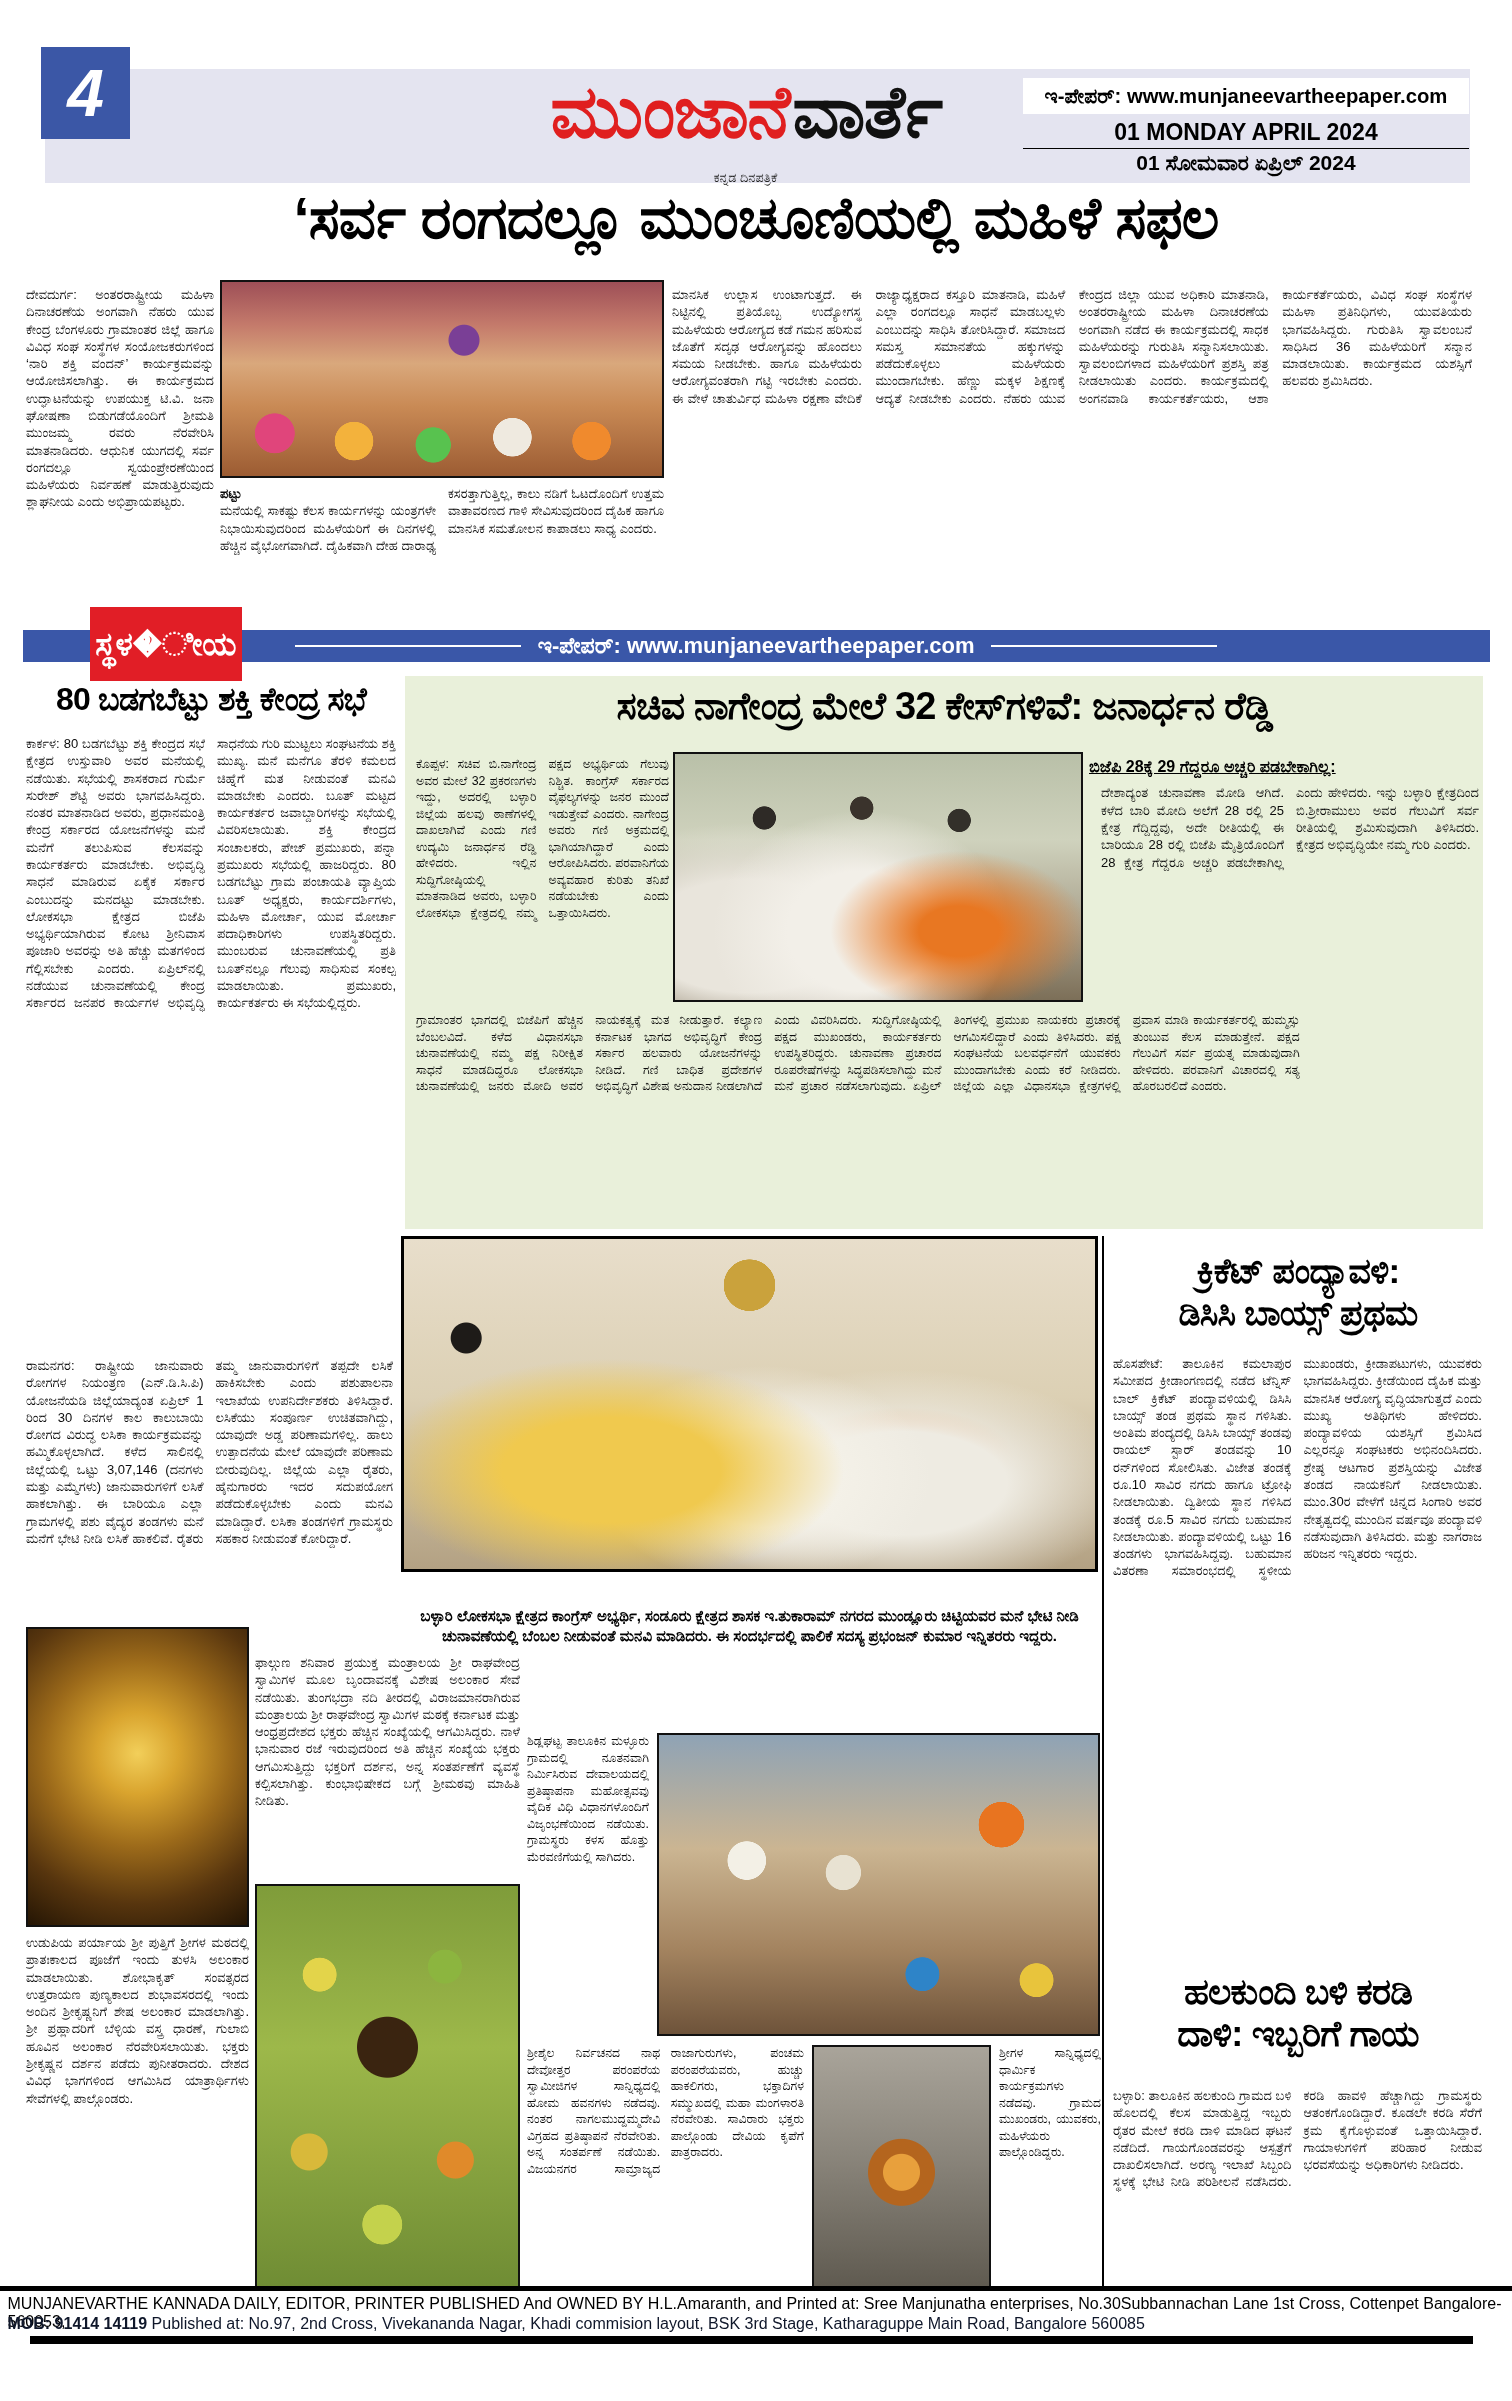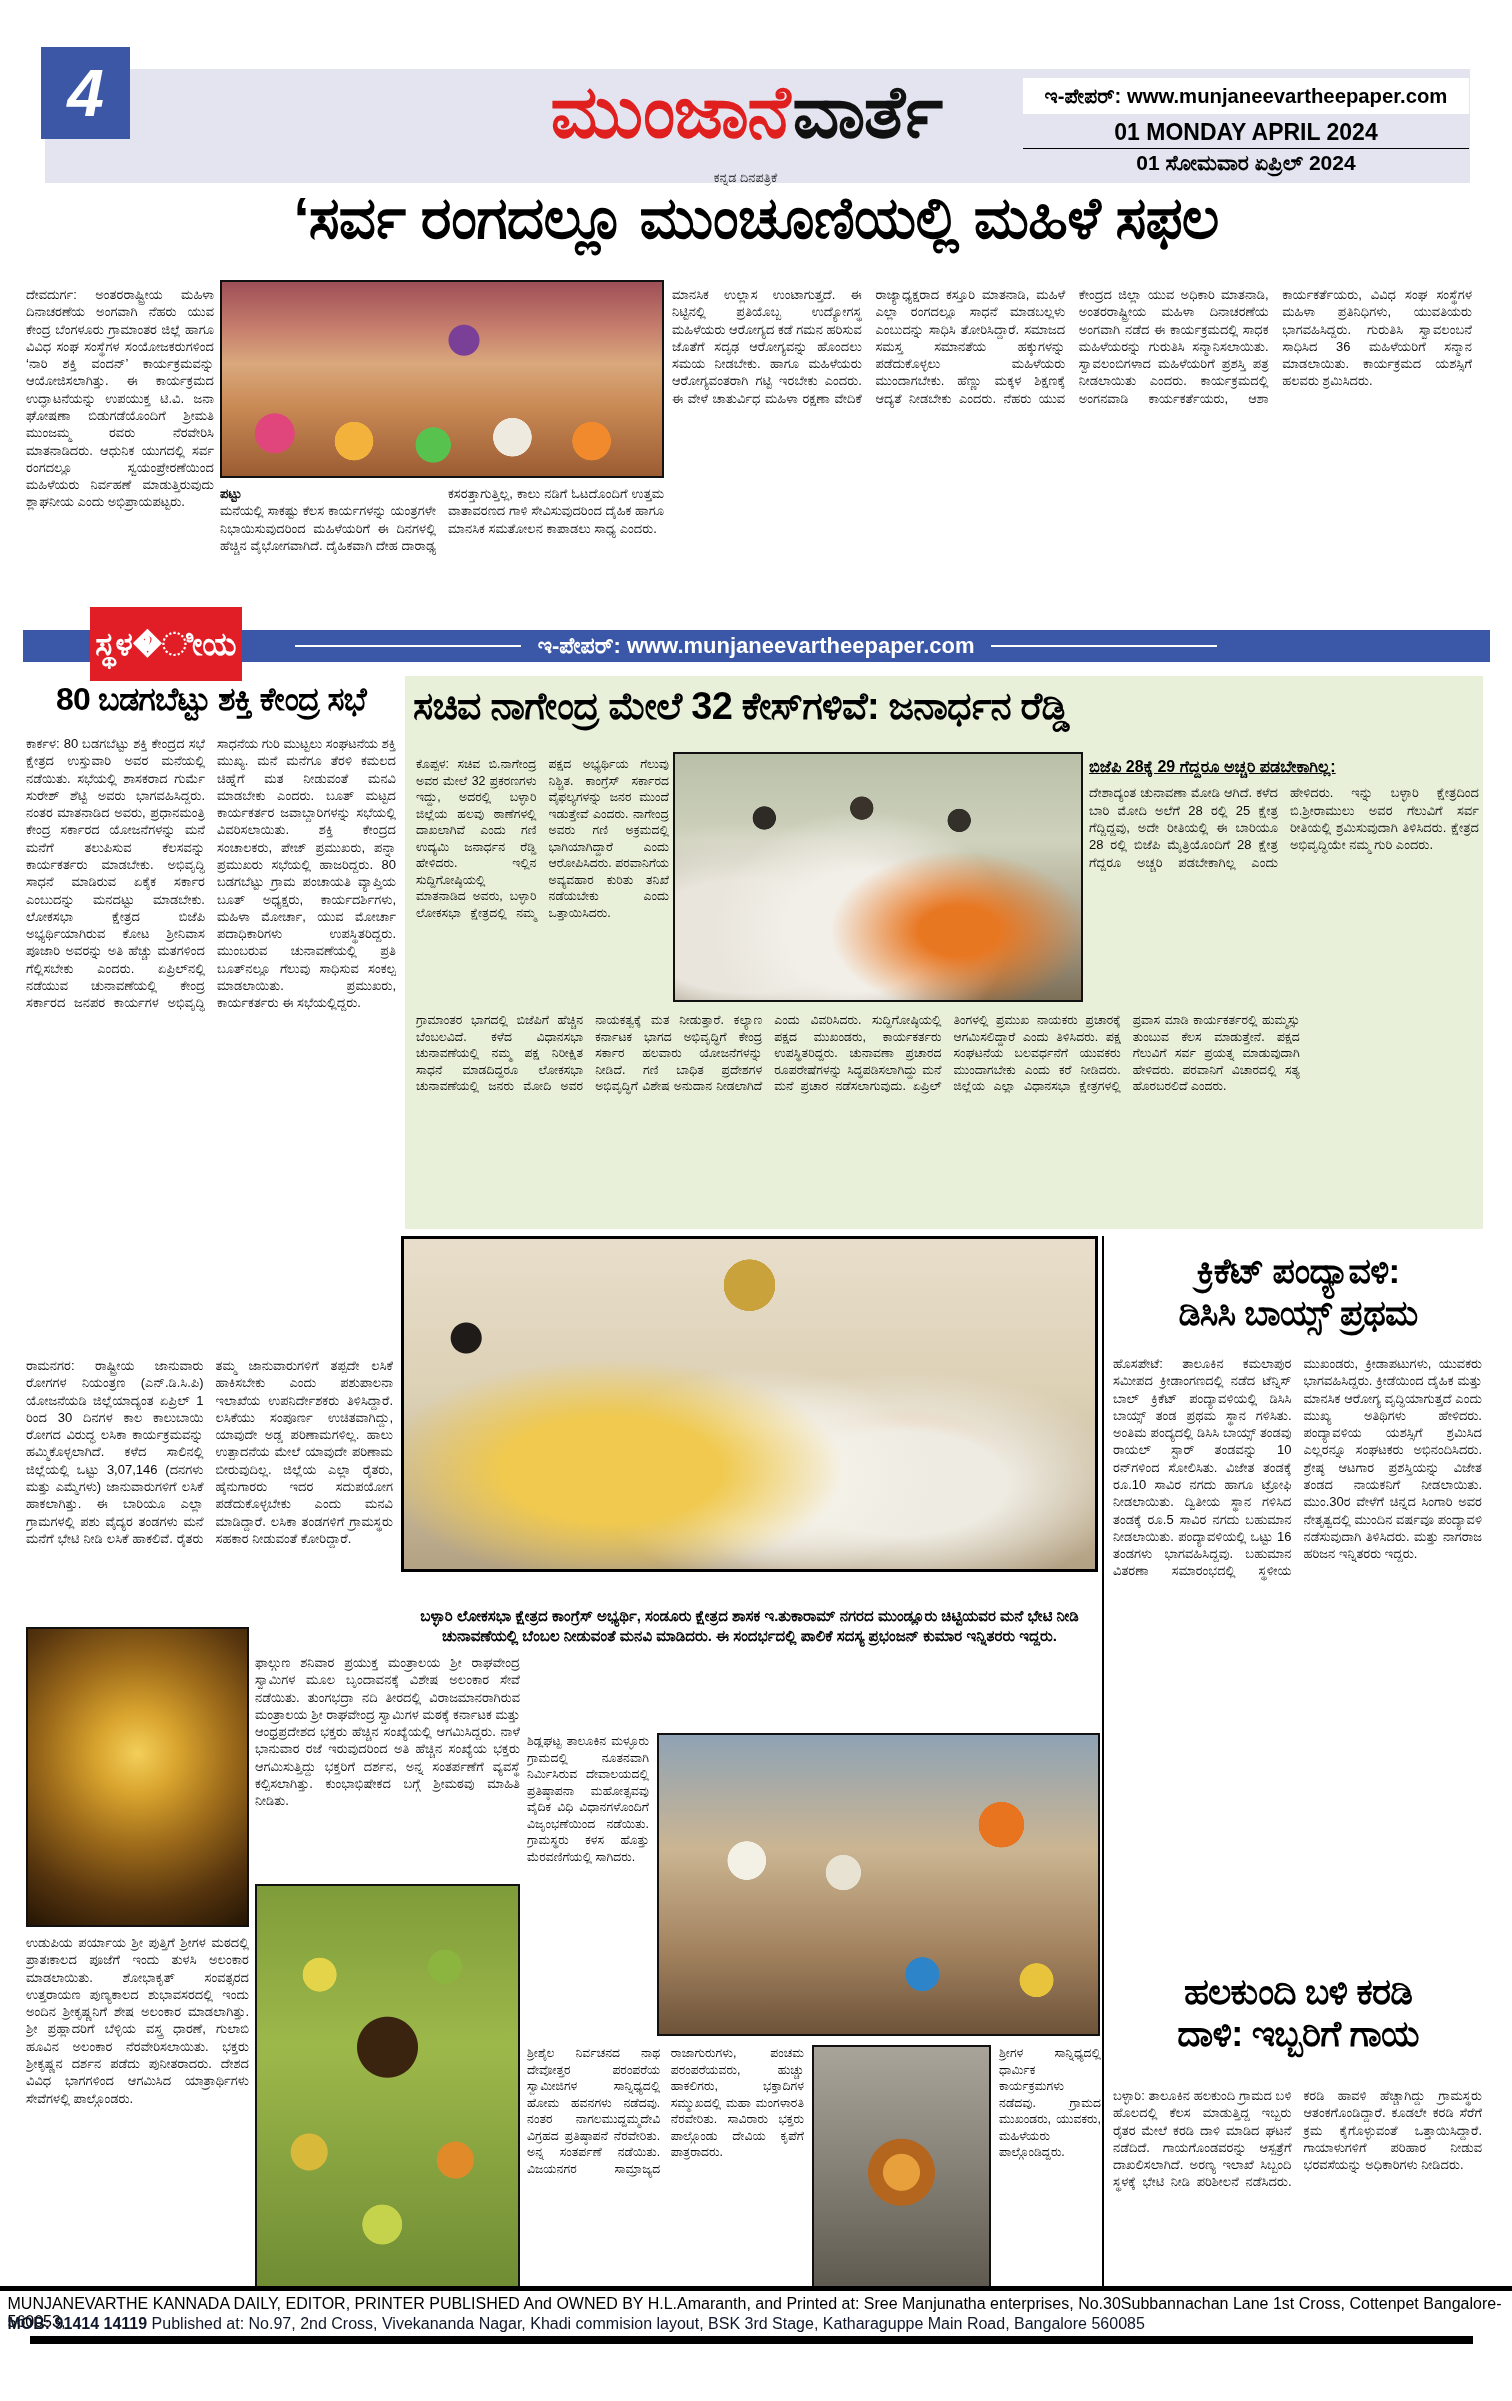--- a/index.html
+++ b/index.html
@@ -64,21 +64,21 @@
   #seclabel { left:90px; top:607px; width:152px; height:74px; background:#e11e26;
     color:#fff; display:flex; align-items:center; justify-content:center;
     font-size:32px; font-weight:800; z-index:3; }
   
   #ruleA { left:109px; top:669px; width:130px; height:5.3px; background:#e11e26; }
   #artA-head { left:26px; top:681px; width:370px; text-align:center;
     font-size:32px; font-weight:800; letter-spacing:-0.8px; }
   #artA-body { left:26px; top:735px; width:370px; height:491px; }
   
   #artB-panel { left:405px; top:676px; width:1078px; height:553px; background:#e9f0da; }
-  #artB-head { left:413px; top:685px; width:1063px; text-align:left;
+  #artB-head { left:413px; top:685px; width:1063px; text-align:center;
     font-size:38px; font-weight:800; letter-spacing:-0.8px; }
   #artB-left { left:416px; top:756px; width:253px; height:247px; font-size:12.4px; }
   #artB-photo { left:673px; top:752px; width:410px; height:250px;
     background:
       radial-gradient(circle at 22% 26%, #2e2a26 0 11.3px, rgba(0,0,0,0) 12px),
       radial-gradient(circle at 46% 22%, #3a332c 0 11.3px, rgba(0,0,0,0) 12px),
       radial-gradient(circle at 70% 27%, #33302a 0 11.3px, rgba(0,0,0,0) 12px),
       radial-gradient(ellipse at 70% 72%, #e87722 0 10%, rgba(0,0,0,0) 32%),
       radial-gradient(ellipse at 46% 72%, #f2efe8 0 24%, rgba(0,0,0,0) 48%),
       radial-gradient(ellipse at 18% 74%, #e9e5dc 0 22%, rgba(0,0,0,0) 44%),
@@ -192,21 +192,21 @@
   <div id="ruleA" class="abs"></div>
   <div id="artA-head" class="abs">80 ಬಡಗಬೆಟ್ಟು ಶಕ್ತಿ ಕೇಂದ್ರ ಸಭೆ</div>
   <div id="artA-body" class="abs body-text cols2">ಕಾರ್ಕಳ: 80 ಬಡಗಬೆಟ್ಟು ಶಕ್ತಿ ಕೇಂದ್ರದ ಸಭೆ ಕ್ಷೇತ್ರದ ಉಸ್ತುವಾರಿ ಅವರ ಮನೆಯಲ್ಲಿ ನಡೆಯಿತು. ಸಭೆಯಲ್ಲಿ ಶಾಸಕರಾದ ಗುರ್ಮೆ ಸುರೇಶ್ ಶೆಟ್ಟಿ ಅವರು ಭಾಗವಹಿಸಿದ್ದರು. ನಂತರ ಮಾತನಾಡಿದ ಅವರು, ಪ್ರಧಾನಮಂತ್ರಿ ಕೇಂದ್ರ ಸರ್ಕಾರದ ಯೋಜನೆಗಳನ್ನು ಮನೆ ಮನೆಗೆ ತಲುಪಿಸುವ ಕೆಲಸವನ್ನು ಕಾರ್ಯಕರ್ತರು ಮಾಡಬೇಕು. ಅಭಿವೃದ್ಧಿ ಸಾಧನೆ ಮಾಡಿರುವ ಏಕೈಕ ಸರ್ಕಾರ ಎಂಬುದನ್ನು ಮನದಟ್ಟು ಮಾಡಬೇಕು. ಲೋಕಸಭಾ ಕ್ಷೇತ್ರದ ಬಿಜೆಪಿ ಅಭ್ಯರ್ಥಿಯಾಗಿರುವ ಕೋಟ ಶ್ರೀನಿವಾಸ ಪೂಜಾರಿ ಅವರನ್ನು ಅತಿ ಹೆಚ್ಚು ಮತಗಳಿಂದ ಗೆಲ್ಲಿಸಬೇಕು ಎಂದರು. ಏಪ್ರಿಲ್‌ನಲ್ಲಿ ನಡೆಯುವ ಚುನಾವಣೆಯಲ್ಲಿ ಕೇಂದ್ರ ಸರ್ಕಾರದ ಜನಪರ ಕಾರ್ಯಗಳ ಅಭಿವೃದ್ಧಿ ಸಾಧನೆಯ ಗುರಿ ಮುಟ್ಟಲು ಸಂಘಟನೆಯ ಶಕ್ತಿ ಮುಖ್ಯ. ಮನೆ ಮನೆಗೂ ತೆರಳಿ ಕಮಲದ ಚಿಹ್ನೆಗೆ ಮತ ನೀಡುವಂತೆ ಮನವಿ ಮಾಡಬೇಕು ಎಂದರು. ಬೂತ್ ಮಟ್ಟದ ಕಾರ್ಯಕರ್ತರ ಜವಾಬ್ದಾರಿಗಳನ್ನು ಸಭೆಯಲ್ಲಿ ವಿವರಿಸಲಾಯಿತು. ಶಕ್ತಿ ಕೇಂದ್ರದ ಸಂಚಾಲಕರು, ಪೇಜ್ ಪ್ರಮುಖರು, ಪನ್ನಾ ಪ್ರಮುಖರು ಸಭೆಯಲ್ಲಿ ಹಾಜರಿದ್ದರು. 80 ಬಡಗಬೆಟ್ಟು ಗ್ರಾಮ ಪಂಚಾಯತಿ ವ್ಯಾಪ್ತಿಯ ಬೂತ್ ಅಧ್ಯಕ್ಷರು, ಕಾರ್ಯದರ್ಶಿಗಳು, ಮಹಿಳಾ ಮೋರ್ಚಾ, ಯುವ ಮೋರ್ಚಾ ಪದಾಧಿಕಾರಿಗಳು ಉಪಸ್ಥಿತರಿದ್ದರು. ಮುಂಬರುವ ಚುನಾವಣೆಯಲ್ಲಿ ಪ್ರತಿ ಬೂತ್‌ನಲ್ಲೂ ಗೆಲುವು ಸಾಧಿಸುವ ಸಂಕಲ್ಪ ಮಾಡಲಾಯಿತು. ಪ್ರಮುಖರು, ಕಾರ್ಯಕರ್ತರು ಈ ಸಭೆಯಲ್ಲಿದ್ದರು.</div>
 
   <div id="artB-panel" class="abs"></div>
   <div id="artB-head" class="abs">ಸಚಿವ ನಾಗೇಂದ್ರ ಮೇಲೆ 32 ಕೇಸ್‌ಗಳಿವೆ: ಜನಾರ್ಧನ ರೆಡ್ಡಿ</div>
   <div id="artB-left" class="abs body-text cols2">ಕೊಪ್ಪಳ: ಸಚಿವ ಬಿ.ನಾಗೇಂದ್ರ ಅವರ ಮೇಲೆ 32 ಪ್ರಕರಣಗಳು ಇದ್ದು, ಅದರಲ್ಲಿ ಬಳ್ಳಾರಿ ಜಿಲ್ಲೆಯ ಹಲವು ಠಾಣೆಗಳಲ್ಲಿ ದಾಖಲಾಗಿವೆ ಎಂದು ಗಣಿ ಉದ್ಯಮಿ ಜನಾರ್ಧನ ರೆಡ್ಡಿ ಹೇಳಿದರು. ಇಲ್ಲಿನ ಸುದ್ದಿಗೋಷ್ಠಿಯಲ್ಲಿ ಮಾತನಾಡಿದ ಅವರು, ಬಳ್ಳಾರಿ ಲೋಕಸಭಾ ಕ್ಷೇತ್ರದಲ್ಲಿ ನಮ್ಮ ಪಕ್ಷದ ಅಭ್ಯರ್ಥಿಯ ಗೆಲುವು ನಿಶ್ಚಿತ. ಕಾಂಗ್ರೆಸ್ ಸರ್ಕಾರದ ವೈಫಲ್ಯಗಳನ್ನು ಜನರ ಮುಂದೆ ಇಡುತ್ತೇವೆ ಎಂದರು. ನಾಗೇಂದ್ರ ಅವರು ಗಣಿ ಅಕ್ರಮದಲ್ಲಿ ಭಾಗಿಯಾಗಿದ್ದಾರೆ ಎಂದು ಆರೋಪಿಸಿದರು. ಪರವಾನಿಗೆಯ ಅವ್ಯವಹಾರ ಕುರಿತು ತನಿಖೆ ನಡೆಯಬೇಕು ಎಂದು ಒತ್ತಾಯಿಸಿದರು.</div>
   <div id="artB-photo" class="abs photo"></div>
   <div id="artB-right" class="abs">
     <div id="artB-subhead">ಬಿಜೆಪಿ 28ಕ್ಕೆ 29 ಗೆದ್ದರೂ ಅಚ್ಚರಿ ಪಡಬೇಕಾಗಿಲ್ಲ:</div>
-    <div class="body-text cols2" style="height:181px;">ದೇಶಾದ್ಯಂತ ಚುನಾವಣಾ ಮೋಡಿ ಆಗಿದೆ. ಕಳೆದ ಬಾರಿ ಮೋದಿ ಅಲೆಗೆ 28 ರಲ್ಲಿ 25 ಕ್ಷೇತ್ರ ಗೆದ್ದಿದ್ದವು, ಅದೇ ರೀತಿಯಲ್ಲಿ ಈ ಬಾರಿಯೂ 28 ರಲ್ಲಿ ಬಿಜೆಪಿ ಮೈತ್ರಿಯೊಂದಿಗೆ 28 ಕ್ಷೇತ್ರ ಗೆದ್ದರೂ ಅಚ್ಚರಿ ಪಡಬೇಕಾಗಿಲ್ಲ ಎಂದು ಹೇಳಿದರು. ಇನ್ನು ಬಳ್ಳಾರಿ ಕ್ಷೇತ್ರದಿಂದ ಬಿ.ಶ್ರೀರಾಮುಲು ಅವರ ಗೆಲುವಿಗೆ ಸರ್ವ ರೀತಿಯಲ್ಲಿ ಶ್ರಮಿಸುವುದಾಗಿ ತಿಳಿಸಿದರು. ಕ್ಷೇತ್ರದ ಅಭಿವೃದ್ಧಿಯೇ ನಮ್ಮ ಗುರಿ ಎಂದರು.</div>
+    <div class="body-text cols2" style="height:181px;margin-left:12px;">ದೇಶಾದ್ಯಂತ ಚುನಾವಣಾ ಮೋಡಿ ಆಗಿದೆ. ಕಳೆದ ಬಾರಿ ಮೋದಿ ಅಲೆಗೆ 28 ರಲ್ಲಿ 25 ಕ್ಷೇತ್ರ ಗೆದ್ದಿದ್ದವು, ಅದೇ ರೀತಿಯಲ್ಲಿ ಈ ಬಾರಿಯೂ 28 ರಲ್ಲಿ ಬಿಜೆಪಿ ಮೈತ್ರಿಯೊಂದಿಗೆ 28 ಕ್ಷೇತ್ರ ಗೆದ್ದರೂ ಅಚ್ಚರಿ ಪಡಬೇಕಾಗಿಲ್ಲ ಎಂದು ಹೇಳಿದರು. ಇನ್ನು ಬಳ್ಳಾರಿ ಕ್ಷೇತ್ರದಿಂದ ಬಿ.ಶ್ರೀರಾಮುಲು ಅವರ ಗೆಲುವಿಗೆ ಸರ್ವ ರೀತಿಯಲ್ಲಿ ಶ್ರಮಿಸುವುದಾಗಿ ತಿಳಿಸಿದರು. ಕ್ಷೇತ್ರದ ಅಭಿವೃದ್ಧಿಯೇ ನಮ್ಮ ಗುರಿ ಎಂದರು.</div>
   </div>
   <div id="artB-bottom" class="abs body-text cols6">ಗ್ರಾಮಾಂತರ ಭಾಗದಲ್ಲಿ ಬಿಜೆಪಿಗೆ ಹೆಚ್ಚಿನ ಬೆಂಬಲವಿದೆ. ಕಳೆದ ವಿಧಾನಸಭಾ ಚುನಾವಣೆಯಲ್ಲಿ ನಮ್ಮ ಪಕ್ಷ ನಿರೀಕ್ಷಿತ ಸಾಧನೆ ಮಾಡದಿದ್ದರೂ ಲೋಕಸಭಾ ಚುನಾವಣೆಯಲ್ಲಿ ಜನರು ಮೋದಿ ಅವರ ನಾಯಕತ್ವಕ್ಕೆ ಮತ ನೀಡುತ್ತಾರೆ. ಕಲ್ಯಾಣ ಕರ್ನಾಟಕ ಭಾಗದ ಅಭಿವೃದ್ಧಿಗೆ ಕೇಂದ್ರ ಸರ್ಕಾರ ಹಲವಾರು ಯೋಜನೆಗಳನ್ನು ನೀಡಿದೆ. ಗಣಿ ಬಾಧಿತ ಪ್ರದೇಶಗಳ ಅಭಿವೃದ್ಧಿಗೆ ವಿಶೇಷ ಅನುದಾನ ನೀಡಲಾಗಿದೆ ಎಂದು ವಿವರಿಸಿದರು. ಸುದ್ದಿಗೋಷ್ಠಿಯಲ್ಲಿ ಪಕ್ಷದ ಮುಖಂಡರು, ಕಾರ್ಯಕರ್ತರು ಉಪಸ್ಥಿತರಿದ್ದರು. ಚುನಾವಣಾ ಪ್ರಚಾರದ ರೂಪರೇಷೆಗಳನ್ನು ಸಿದ್ಧಪಡಿಸಲಾಗಿದ್ದು ಮನೆ ಮನೆ ಪ್ರಚಾರ ನಡೆಸಲಾಗುವುದು. ಏಪ್ರಿಲ್ ತಿಂಗಳಲ್ಲಿ ಪ್ರಮುಖ ನಾಯಕರು ಪ್ರಚಾರಕ್ಕೆ ಆಗಮಿಸಲಿದ್ದಾರೆ ಎಂದು ತಿಳಿಸಿದರು. ಪಕ್ಷ ಸಂಘಟನೆಯ ಬಲವರ್ಧನೆಗೆ ಯುವಕರು ಮುಂದಾಗಬೇಕು ಎಂದು ಕರೆ ನೀಡಿದರು. ಜಿಲ್ಲೆಯ ಎಲ್ಲಾ ವಿಧಾನಸಭಾ ಕ್ಷೇತ್ರಗಳಲ್ಲಿ ಪ್ರವಾಸ ಮಾಡಿ ಕಾರ್ಯಕರ್ತರಲ್ಲಿ ಹುಮ್ಮಸ್ಸು ತುಂಬುವ ಕೆಲಸ ಮಾಡುತ್ತೇನೆ. ಪಕ್ಷದ ಗೆಲುವಿಗೆ ಸರ್ವ ಪ್ರಯತ್ನ ಮಾಡುವುದಾಗಿ ಹೇಳಿದರು. ಪರವಾನಿಗೆ ವಿಚಾರದಲ್ಲಿ ಸತ್ಯ ಹೊರಬರಲಿದೆ ಎಂದರು.</div>
 
   <div id="artC-body" class="abs body-text cols2">ರಾಮನಗರ: ರಾಷ್ಟ್ರೀಯ ಜಾನುವಾರು ರೋಗಗಳ ನಿಯಂತ್ರಣ (ಎನ್.ಡಿ.ಸಿ.ಪಿ) ಯೋಜನೆಯಡಿ ಜಿಲ್ಲೆಯಾದ್ಯಂತ ಏಪ್ರಿಲ್ 1 ರಿಂದ 30 ದಿನಗಳ ಕಾಲ ಕಾಲುಬಾಯಿ ರೋಗದ ವಿರುದ್ಧ ಲಸಿಕಾ ಕಾರ್ಯಕ್ರಮವನ್ನು ಹಮ್ಮಿಕೊಳ್ಳಲಾಗಿದೆ. ಕಳೆದ ಸಾಲಿನಲ್ಲಿ ಜಿಲ್ಲೆಯಲ್ಲಿ ಒಟ್ಟು 3,07,146 (ದನಗಳು ಮತ್ತು ಎಮ್ಮೆಗಳು) ಜಾನುವಾರುಗಳಿಗೆ ಲಸಿಕೆ ಹಾಕಲಾಗಿತ್ತು. ಈ ಬಾರಿಯೂ ಎಲ್ಲಾ ಗ್ರಾಮಗಳಲ್ಲಿ ಪಶು ವೈದ್ಯರ ತಂಡಗಳು ಮನೆ ಮನೆಗೆ ಭೇಟಿ ನೀಡಿ ಲಸಿಕೆ ಹಾಕಲಿವೆ. ರೈತರು ತಮ್ಮ ಜಾನುವಾರುಗಳಿಗೆ ತಪ್ಪದೇ ಲಸಿಕೆ ಹಾಕಿಸಬೇಕು ಎಂದು ಪಶುಪಾಲನಾ ಇಲಾಖೆಯ ಉಪನಿರ್ದೇಶಕರು ತಿಳಿಸಿದ್ದಾರೆ. ಲಸಿಕೆಯು ಸಂಪೂರ್ಣ ಉಚಿತವಾಗಿದ್ದು, ಯಾವುದೇ ಅಡ್ಡ ಪರಿಣಾಮಗಳಿಲ್ಲ. ಹಾಲು ಉತ್ಪಾದನೆಯ ಮೇಲೆ ಯಾವುದೇ ಪರಿಣಾಮ ಬೀರುವುದಿಲ್ಲ. ಜಿಲ್ಲೆಯ ಎಲ್ಲಾ ರೈತರು, ಹೈನುಗಾರರು ಇದರ ಸದುಪಯೋಗ ಪಡೆದುಕೊಳ್ಳಬೇಕು ಎಂದು ಮನವಿ ಮಾಡಿದ್ದಾರೆ. ಲಸಿಕಾ ತಂಡಗಳಿಗೆ ಗ್ರಾಮಸ್ಥರು ಸಹಕಾರ ನೀಡುವಂತೆ ಕೋರಿದ್ದಾರೆ.</div>
 
   <div id="congress-photo" class="abs"></div>
   <div id="congress-caption" class="abs">ಬಳ್ಳಾರಿ ಲೋಕಸಭಾ ಕ್ಷೇತ್ರದ ಕಾಂಗ್ರೆಸ್ ಅಭ್ಯರ್ಥಿ, ಸಂಡೂರು ಕ್ಷೇತ್ರದ ಶಾಸಕ ಇ.ತುಕಾರಾಮ್ ನಗರದ ಮುಂಡ್ಲೂರು ಚಿಟ್ಟಿಯವರ ಮನೆ ಭೇಟಿ ನೀಡಿ ಚುನಾವಣೆಯಲ್ಲಿ ಬೆಂಬಲ ನೀಡುವಂತೆ ಮನವಿ ಮಾಡಿದರು. ಈ ಸಂದರ್ಭದಲ್ಲಿ ಪಾಲಿಕೆ ಸದಸ್ಯ ಪ್ರಭಂಜನ್ ಕುಮಾರ ಇನ್ನಿತರರು ಇದ್ದರು.</div>
 
   <div id="vrule" class="abs"></div>
   <div id="artD-head" class="abs">

